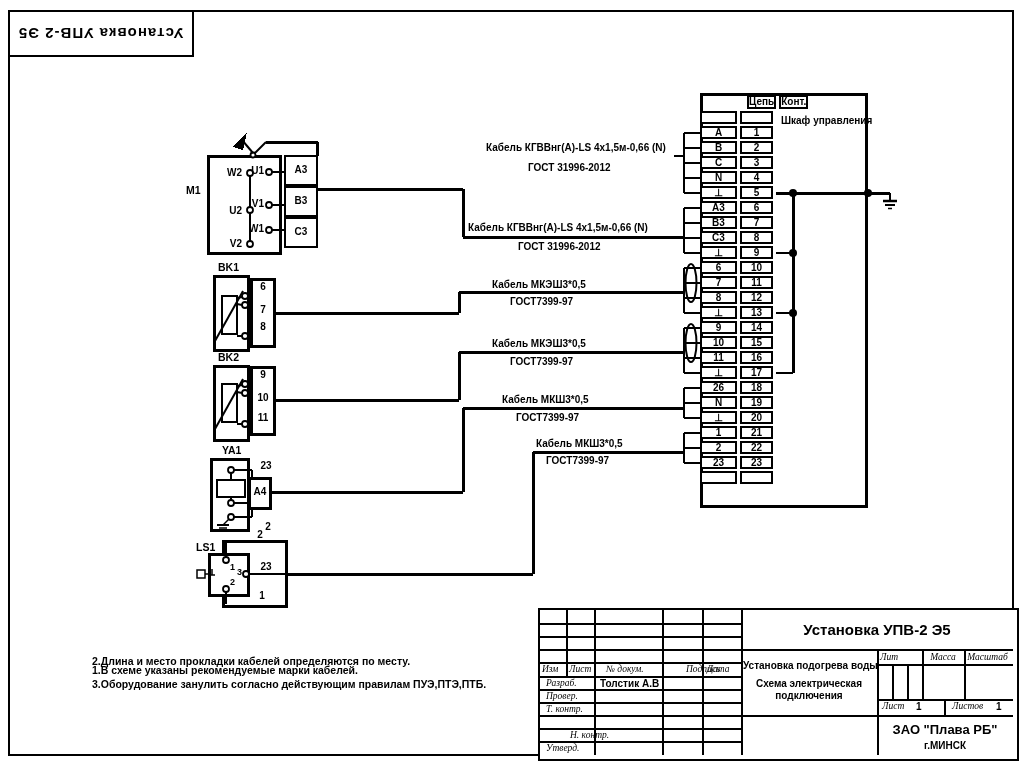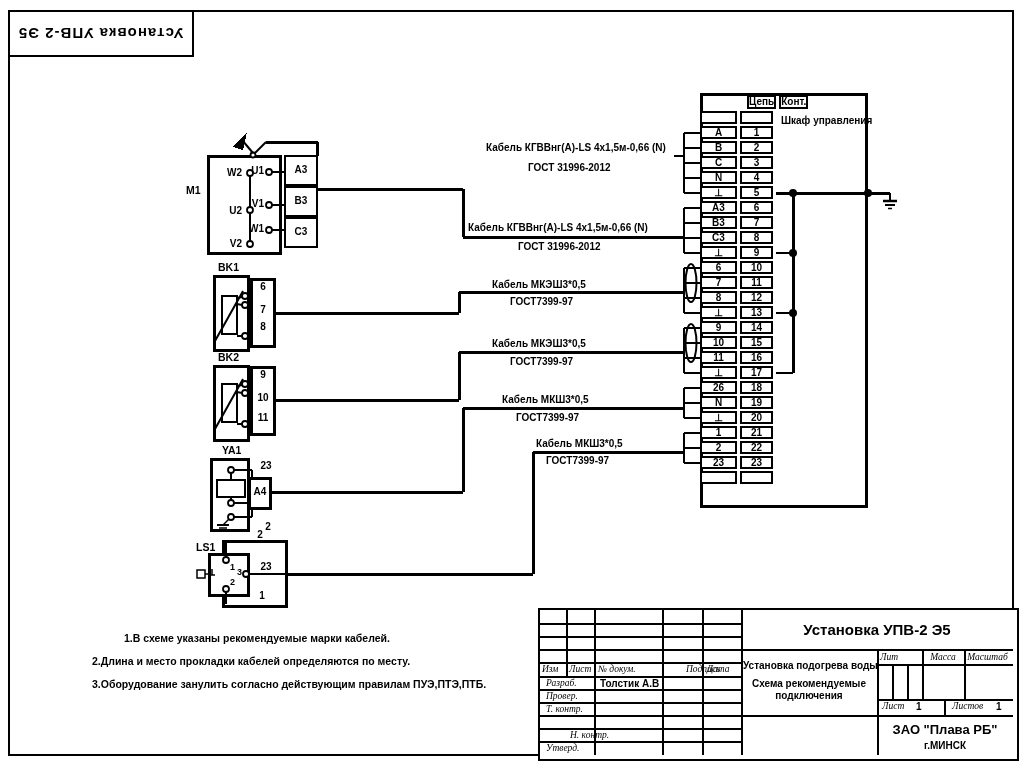--- a/index.html
+++ b/index.html
@@ -214,21 +214,21 @@
   <div class="lbl" style="left:196px;top:541px;">LS1</div>
   <div class="abs box3" style="left:222px;top:540px;width:66px;height:68px;"></div>
   <div class="abs box3" style="left:208px;top:553px;width:42px;height:44px;background:#fff;"></div>
   <div class="lbl s9" style="left:230px;top:562px;">1</div>
   <div class="lbl s9" style="left:230px;top:577px;">2</div>
   <div class="lbl s9" style="left:237px;top:567px;">3</div>
   <div class="lbl s10 ctr" style="left:252px;top:529px;width:16px;">2</div>
   <div class="lbl s10 ctr" style="left:256px;top:561px;width:20px;">23</div>
   <div class="lbl s10 ctr" style="left:254px;top:590px;width:16px;">1</div>
 
-  <div class="lbl" style="left:92px;top:632px;margin-left:32px;">1.В схеме указаны рекомендуемые марки кабелей.</div>
+  <div class="lbl" style="left:92px;top:664px;">1.В схеме указаны рекомендуемые марки кабелей.</div>
   <div class="lbl" style="left:92px;top:655px;">2.Длина и место прокладки кабелей определяются по месту.</div>
   <div class="lbl" style="left:92px;top:678px;">3.Оборудование занулить согласно действующим правилам ПУЭ,ПТЭ,ПТБ.</div>
 
   <svg width="1024" height="764" viewBox="0 0 1024 764">
     <g stroke="#000" fill="none" shape-rendering="crispEdges">
 
       <g stroke-width="2">
         <line x1="250" y1="173" x2="250" y2="244"></line>
       </g>
       <g stroke-width="1.8" fill="#fff" shape-rendering="auto">
@@ -426,35 +426,35 @@
     <div class="tb-v" style="left:201px;top:0;height:145px;"></div>
     <div class="tb-v" style="left:337px;top:39px;height:106px;"></div>
     <div class="tb-v" style="left:352px;top:54px;height:35px;"></div>
     <div class="tb-v" style="left:367px;top:54px;height:35px;"></div>
     <div class="tb-v" style="left:382px;top:39px;height:50px;"></div>
     <div class="tb-v" style="left:424px;top:39px;height:50px;"></div>
     <div class="tb-v" style="left:404px;top:89px;height:16px;"></div>
 
     <div class="tb-lbl" style="left:2px;top:54px;">Изм</div>
     <div class="tb-lbl" style="left:29px;top:54px;">Лист</div>
-    <div class="tb-lbl" style="left:58px;top:54px;font-family:Liberation Serif, serif;">№ докум.</div>
+    <div class="tb-lbl" style="left:66px;top:54px;font-family:Liberation Serif, serif;">№ докум.</div>
     <div class="tb-lbl" style="left:110px;top:54px;margin-left:36px;">Подпись</div>
     <div class="tb-lbl" style="left:167px;top:54px;">Дата</div>
 
     <div class="tb-lbl" style="left:6px;top:68px;">Разраб.</div>
     <div class="tb-lbl" style="left:6px;top:81px;">Провер.</div>
     <div class="tb-lbl" style="left:6px;top:94px;">Т. контр.</div>
     <div class="tb-lbl" style="left:6px;top:120px;margin-left:24px;">Н. контр.</div>
     <div class="tb-lbl" style="left:6px;top:133px;">Утверд.</div>
     <div class="tb-txt" style="left:60px;top:68px;">Толстик А.В</div>
 
     <div class="tb-txt ctr" style="left:201px;top:11px;width:272px;font-size:15px;text-align:center;">Установка  УПВ-2 Э5</div>
 
     <div class="tb-txt ctr" style="left:203px;top:50px;width:132px;text-align:center;">Установка подогрева воды</div>
-    <div class="tb-txt ctr" style="left:203px;top:68px;width:132px;text-align:center;">Схема рекомендуемые</div>
+    <div class="tb-txt ctr" style="left:203px;top:68px;width:132px;text-align:center;">Схема электрическая</div>
     <div class="tb-txt ctr" style="left:203px;top:80px;width:132px;text-align:center;">подключения</div>
 
     <div class="tb-lbl" style="left:340px;top:42px;width:44px;text-align:left;">Лит</div>
     <div class="tb-lbl" style="left:384px;top:42px;width:38px;text-align:center;">Масса</div>
     <div class="tb-lbl" style="left:424px;top:42px;width:47px;text-align:center;">Масштаб</div>
 
     <div class="tb-lbl" style="left:342px;top:91px;">Лист</div>
     <div class="tb-txt" style="left:376px;top:91px;">1</div>
     <div class="tb-lbl" style="left:412px;top:91px;">Листов</div>
     <div class="tb-txt" style="left:456px;top:91px;">1</div>

